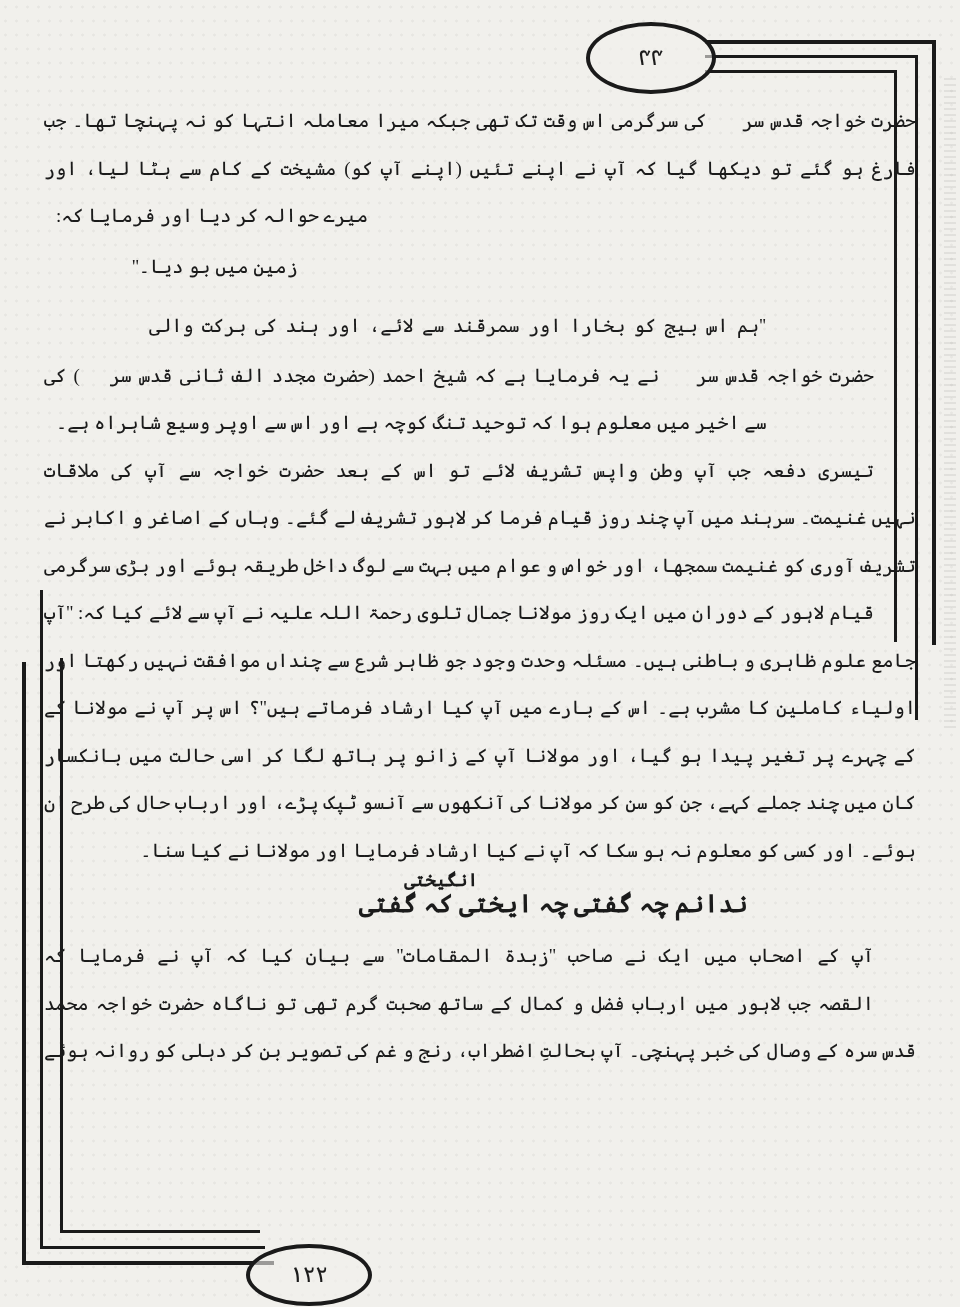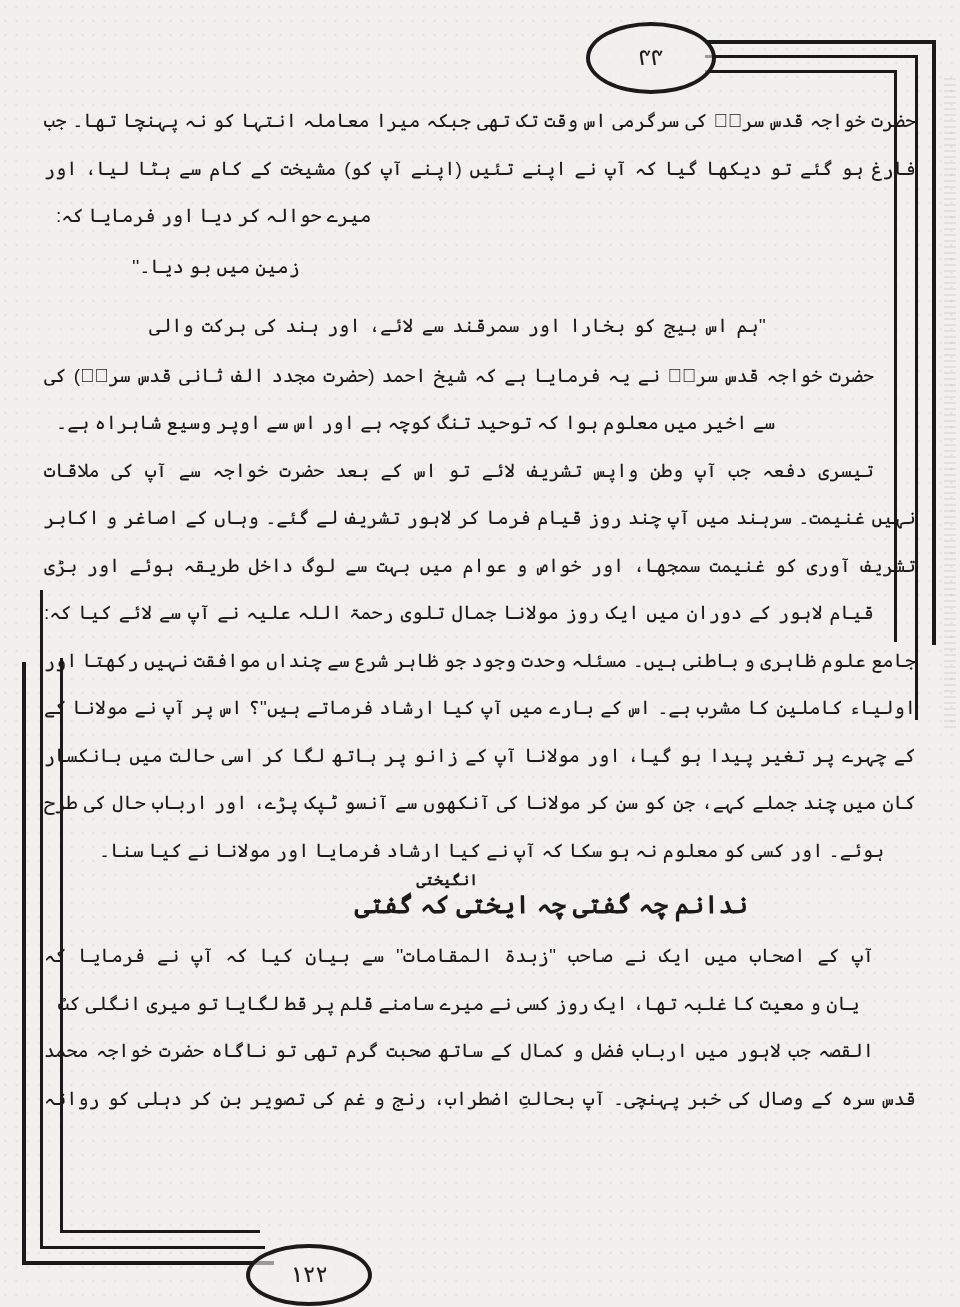--- a/index.html
+++ b/index.html
@@ -1,19 +1,19 @@
 <!DOCTYPE html>
 <html lang="ur" dir="rtl"><head>
 <meta charset="utf-8">
 <style>
   html,body{margin:0;padding:0;background:#d8d6d0;}
   .page{
     position:relative;width:960px;height:1307px;margin:0 auto;
     background:#f1f0ec;overflow:hidden;
-    font-family:Liberation Sans, sans-serif;color:#1b1b1b;
+    font-family:Liberation Serif, serif;color:#1b1b1b;
   }
   .page::before{
     content:"";position:absolute;inset:0;pointer-events:none;
     background-image:radial-gradient(rgba(40,40,40,0.055) 1px, transparent 1.3px);
     background-size:11px 14px;
   }
   
   .bline{position:absolute;background:#1a1a1a;}
   .hline{height:3px;}
   .vline{width:3px;}
@@ -35,33 +35,33 @@
   
   .textcol{
     position:absolute;right:44px;left:44px;top:97px;direction:rtl;
   }
   .line{
     font-size:19px;line-height:47.5px;height:47.5px;overflow:hidden;
   }
   .full{text-align:justify;text-align-last:justify;}
   .pfirst{text-align:justify;text-align-last:justify;padding-right:42px;}
   .plast{text-align:left;padding-left:12px;}
-  .plast2{text-align:left;padding-left:55px;}
+  .plast2{text-align:right;padding-left:55px;}
   .q1a{padding-right:150px;padding-left:105px;text-align:justify;text-align-last:justify;line-height:53px;height:53px;margin-top:6px;}
   .q1b{text-align:left;padding-left:88px;line-height:53px;height:53px;margin-bottom:4px;}
   .q2a{text-align:left;padding-left:206px;}
   .q2b{text-align:left;padding-left:14px;}
   .block.verse{
     position:relative;display:flex;justify-content:space-between;
     padding:2px 168px 0 18px;height:56px;line-height:56px;
     font-size:25px;font-weight:bold;
   }
   .verse-sup{
     position:absolute;right:438px;top:-1px;
-    font-size:15px;line-height:14px;font-weight:bold;
+    font-size:18px;line-height:14px;font-weight:bold;
   }
 </style>
 </head>
 <body>
 
 <div class="page">
 
   <div class="cartouche top">
     <span>۴۴</span>
   </div>
@@ -111,21 +111,20 @@
         <div class="line plast2">ہوئے۔ اور کسی کو معلوم نہ ہو سکا کہ آپ نے کیا ارشاد فرمایا اور مولانا نے کیا سنا۔</div>
       </div>
       <div class="block verse">
         <span class="hemi">ندانم چہ گفتی چہ ایختی کہ گفتی</span>
         <span class="verse-sup">انگیختی</span>
       </div>
       <div class="block body">
         <div class="line pfirst">آپ کے اصحاب میں ایک نے صاحب ''زبدۃ المقامات'' سے بیان کیا کہ آپ نے فرمایا کہ</div>
       </div>
       <div class="block quote">
-        <div class="line q2b">یان و معیت کا غلبہ تھا، ایک روز کسی نے میرے سامنے قلم پر قط لگایا تو میری انگلی کٹ گئی''۔</div>
       </div>
       <div class="block body">
         <div class="line pfirst">القصہ جب لاہور میں ارباب فضل و کمال کے ساتھ صحبت گرم تھی تو ناگاہ حضرت خواجہ محمد باقی باللہ</div>
         <div class="line full">قدس سرہ کے وصال کی خبر پہنچی۔ آپ بحالتِ اضطراب، رنج و غم کی تصویر بن کر دہلی کو روانہ ہوئے اور وہاں</div>
       </div>
     </div>
 
 </div>
 
 </body></html>

